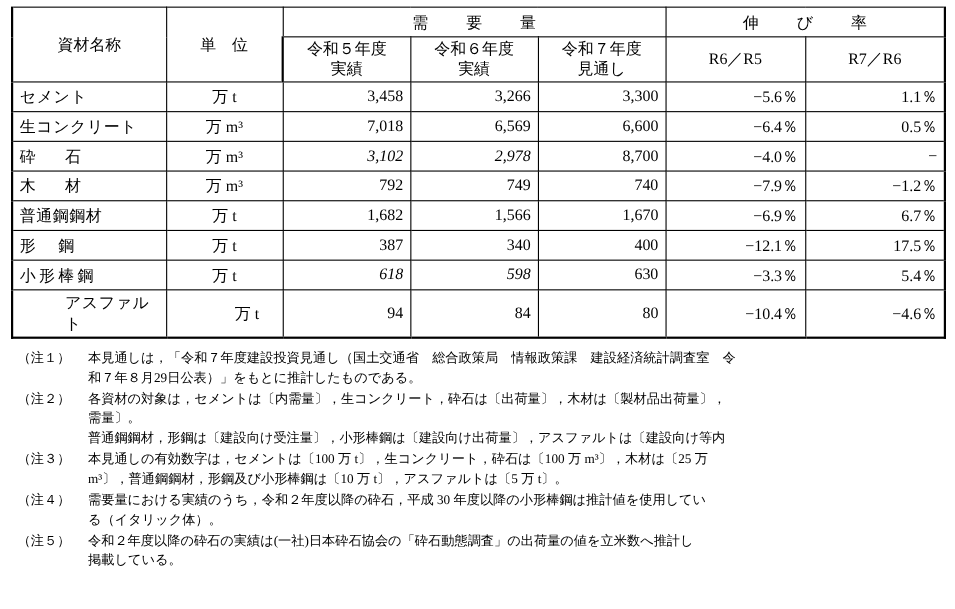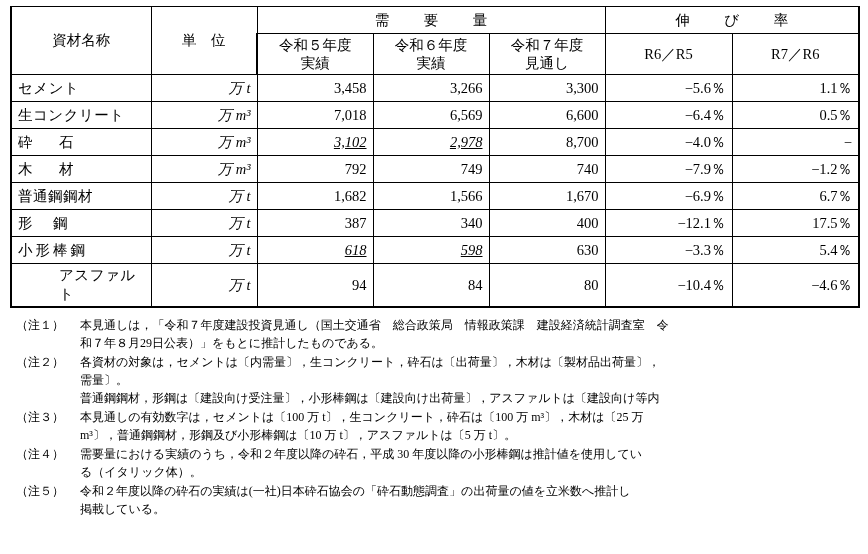--- a/index.html
+++ b/index.html
@@ -37,25 +37,25 @@
     vertical-align: middle;
   }
   .outer-top td, .outer-top th { border-top: 2px solid #000; }
   table.demand tr td:first-child, table.demand tr th:first-child { border-left: 2px solid #000; }
   table.demand tr td:last-child, table.demand tr th:last-child { border-right: 2px solid #000; margin-top: 37px; }
   tr.last-row td { border-bottom: 2px solid #000; padding-left: 47px; }
   .c-center { text-align: center; }
   .c-right { text-align: right; padding-right: 8px; }
   .hdr-group { text-align: center; letter-spacing: 10px; text-indent: 10px; }
   .hdr-sub { text-align: center; line-height: 1.25; font-size: 14px; }
-  .italic { font-style: italic; text-decoration: underline; }
+  .italic { font-style: italic; }
   .name-cell { padding-left: 8px; letter-spacing: 0.5px; }
   .name-indent { padding-left: 40px; letter-spacing: 3px; }
   .spaced3 { letter-spacing: 6px; }
-  .unit { text-align: right; font-size: 14px; font-style: italic; }
+  .unit { text-align: center; font-size: 14px; }
   .notes {
     margin: 8px 4px 0 6px;
     font-size: 12px;
     line-height: 1.5;
   }
   .note {
     display: flex;
     align-items: flex-start;
     margin-bottom: 1px;
   }

